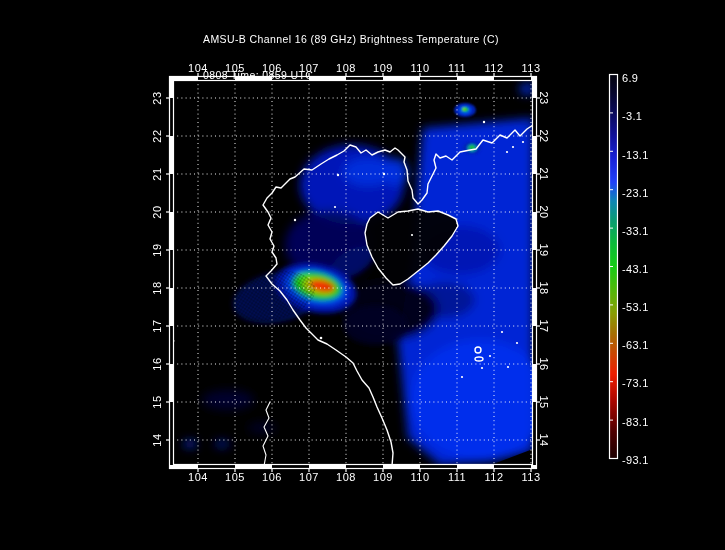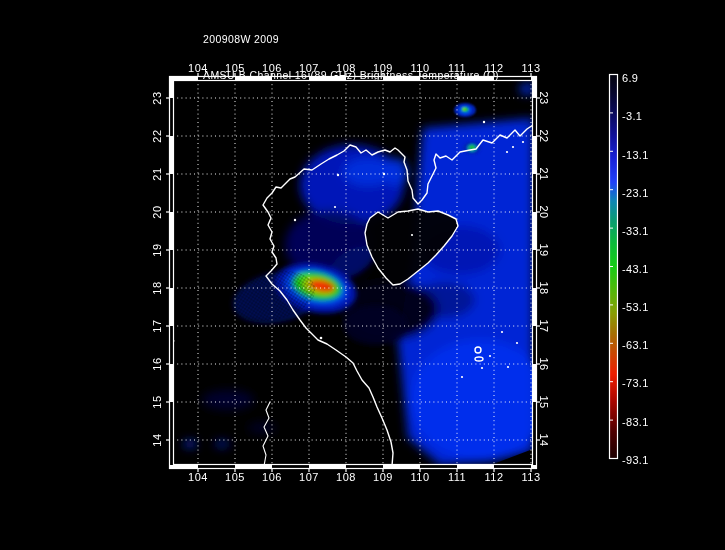--- a/index.html
+++ b/index.html
@@ -9,21 +9,20 @@
        font-size:10.5px;line-height:12px;letter-spacing:.4px;white-space:pre;}
   svg{position:absolute;left:0;top:0;}
   svg text{fill:#fff;font-family:"Liberation Sans","DejaVu Sans",sans-serif;
        font-size:11px;letter-spacing:.5px;}
   svg text.cb{font-size:11px;letter-spacing:.3px;}
 </style>
 </head>
 <body>
 
 <div class="titleblock">
-  <div>200908W 2009</div>
   <div>AMSU-B Channel 16 (89 GHz) Brightness Temperature (C)</div>
   <div>0808 Time: 0859 UTC</div>
   <div>NOAA-15</div>
 </div>
 
 <svg width="725" height="550" viewBox="0 0 725 550">
   <defs>
     <clipPath id="mapclip">
         <rect x="173" y="80" width="360" height="385"></rect>
       </clipPath>

